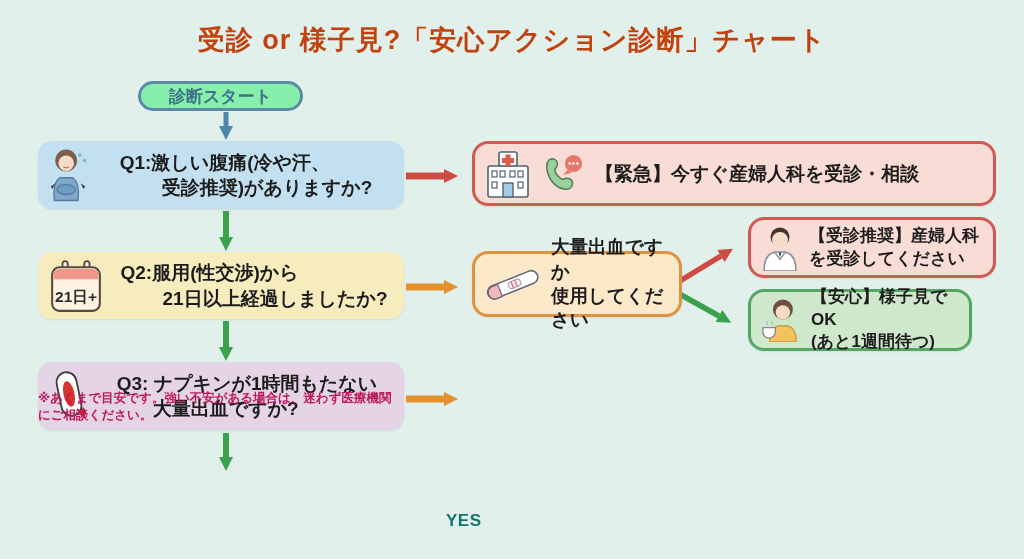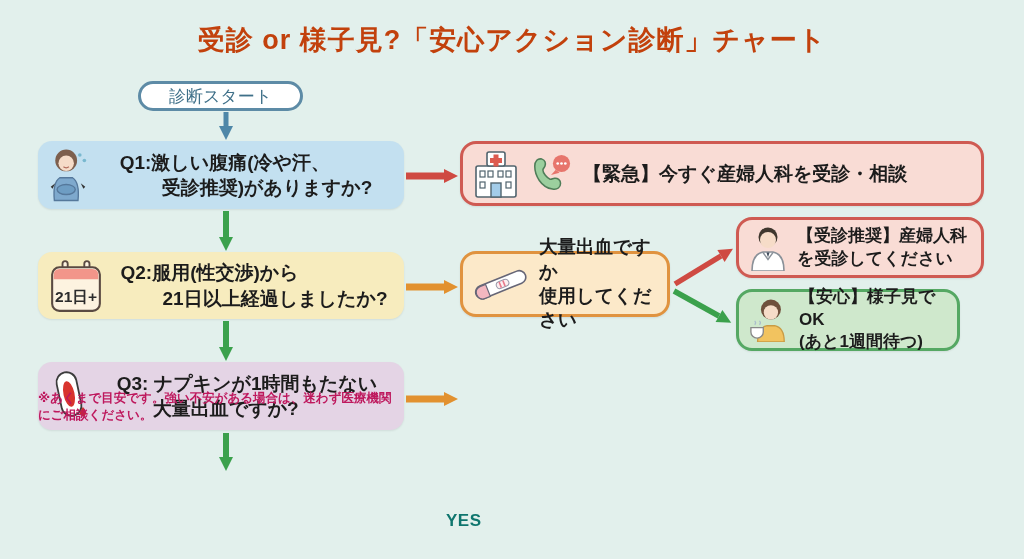--- a/index.html
+++ b/index.html
@@ -6,30 +6,30 @@
   .canvas{
     position:relative;width:1024px;height:559px;background:#e2f0ec;overflow:hidden;
     font-family:"Liberation Sans","DejaVu Sans",sans-serif;color:#1c1c1c;
   }
   .title{
     position:absolute;top:22px;left:0;width:100%;text-align:center;
     font-size:27px;font-weight:800;letter-spacing:1px;color:#c2410c;
   }
   .start-pill{
     position:absolute;left:138px;top:81px;width:165px;height:30px;
-    background:#ffffff;border:3px solid #5d8ba6;border-radius:18px;
+    background:#86efac;border:3px solid #5d8ba6;border-radius:18px;
     display:flex;align-items:center;justify-content:center;
-    font-size:17px;font-weight:400;color:#3f7089;box-sizing:border-box;
+    font-size:17px;font-weight:700;color:#3f7089;box-sizing:border-box;
   }
   .box{
     position:absolute;display:flex;align-items:center;gap:10px;
     box-sizing:border-box;padding:4px 10px;box-shadow:0 1px 2px rgba(0,0,0,.08);
   }
   .q{border-radius:14px;}
-  .result{border-radius:16px;border:3px solid;}
+  .result{border-radius:16px;border:3px solid;margin-left:12px;}
   .txt{display:flex;flex-direction:column;align-items:flex-start;font-weight:700;line-height:1.32;}
   .txt .ind{padding-left:42px;}
   .center-txt{margin:9px auto;}
   #q1{left:38px;top:141px;width:366px;height:68px;background:#c3e0f0;font-size:19px;}
   #r1{left:460px;top:141px;width:524px;height:65px;background:#f9dcd5;border-color:#cf5a52;font-size:19px;}
   #q2{left:38px;top:252px;width:366px;height:67px;background:#f7ecbe;font-size:19px;}
   #test{left:460px;top:251px;width:210px;height:66px;background:#fce9c9;border-color:#e0933f;font-size:18.5px;}
   #r2{left:736px;top:217px;width:248px;height:61px;background:#f9dcd5;border-color:#cf5a52;font-size:17px;}
   #r3{left:736px;top:289px;width:224px;height:62px;background:#cfe8cc;border-color:#55a863;font-size:17px;}
   #q3{left:38px;top:362px;width:366px;height:68px;background:#e4d4e5;font-size:19px;}

